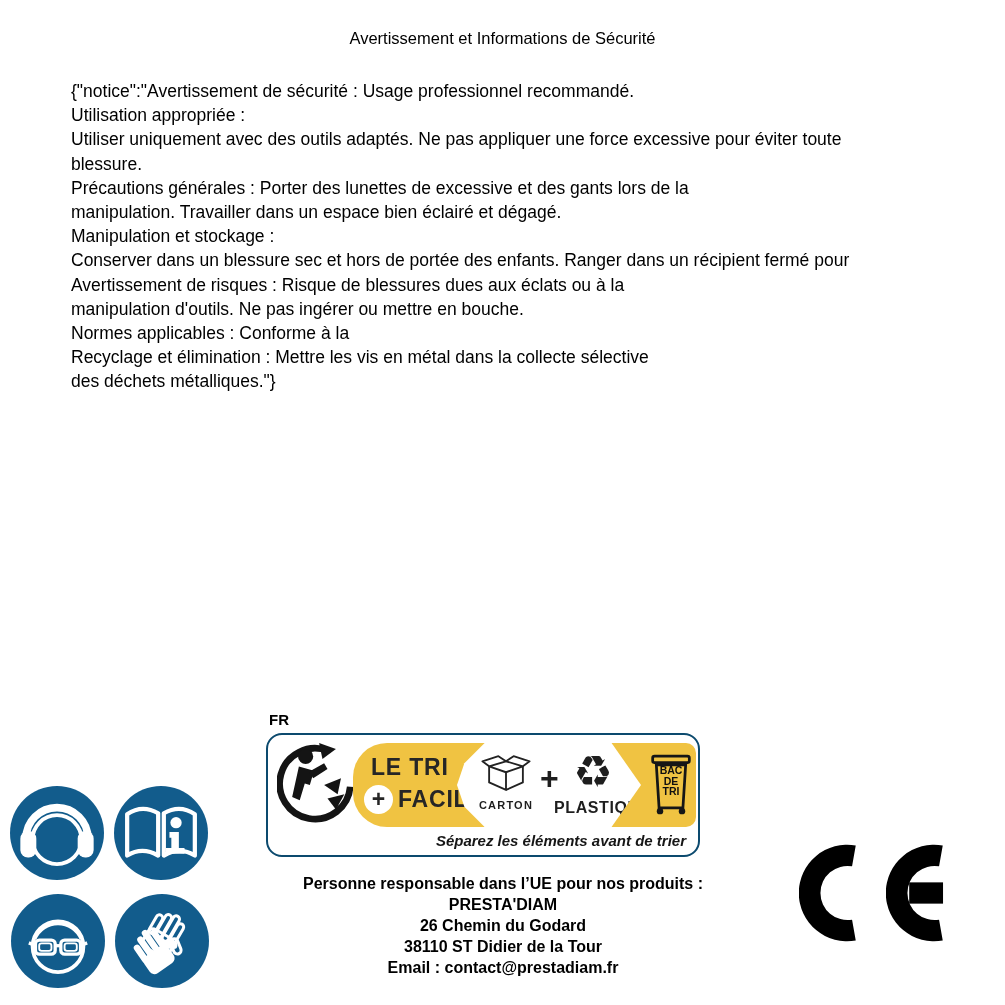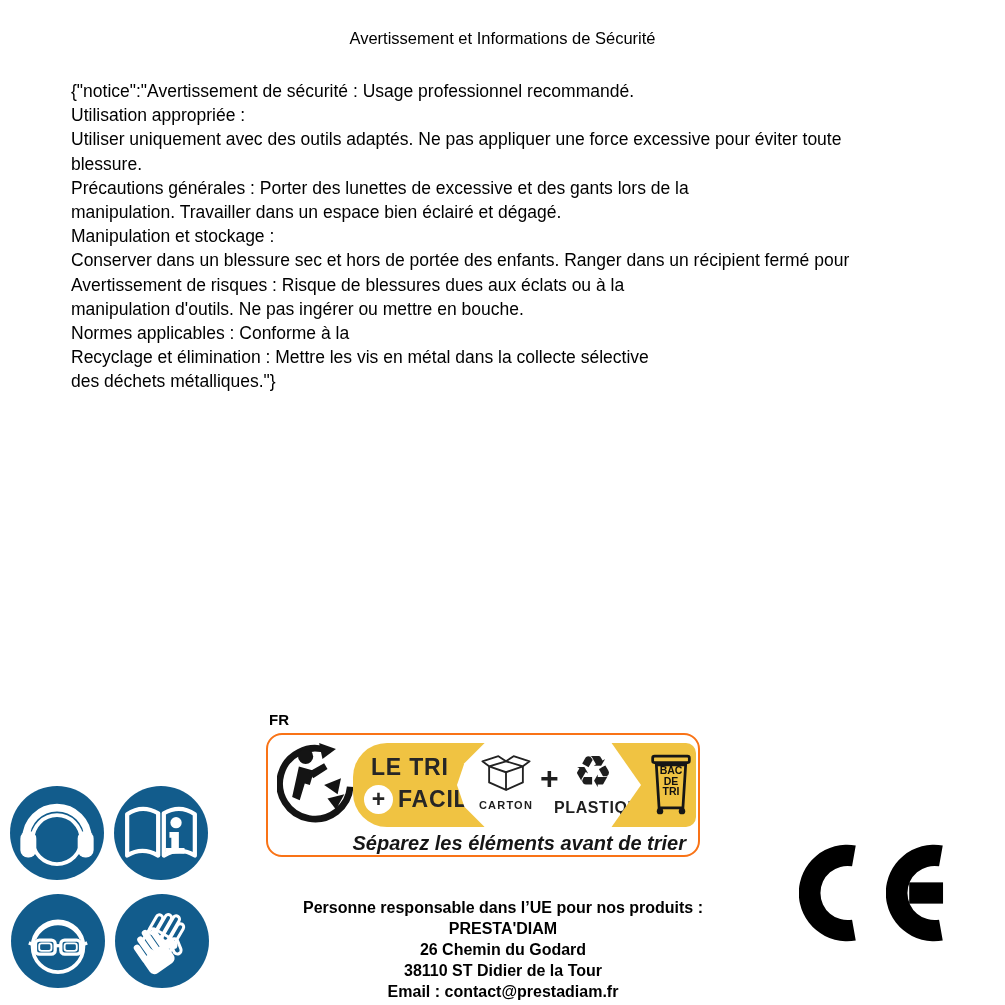--- a/index.html
+++ b/index.html
@@ -16,21 +16,21 @@
   .picto { position:absolute; width:94px; height:94px; }
   .picto svg { display:block; width:100%; height:100%; }
   #picto-ear     { left:10px;  top:786px; }
   #picto-book    { left:114px; top:786px; }
   #picto-goggles { left:11px;  top:894px; }
   #picto-gloves  { left:115px; top:894px; }
 
   .fr-code { position:absolute; left:269px; top:711px; font-size:15px; font-weight:bold; }
 
   .sort-label { position:absolute; left:266px; top:733px; width:434px; height:124px;
-                border:2px solid #f97316; border-radius:16px; background:#fff; box-sizing:border-box; }
+                border:2px solid #0c4a6e; border-radius:16px; background:#fff; box-sizing:border-box; }
   .triman { position:absolute; left:9px; top:8px; width:80px; height:92px; }
   .band { position:absolute; left:85px; top:8px; width:343px; height:84px;
           background:#F0C342; border-radius:34px 10px 10px 34px; }
   .letri { position:absolute; left:18px; top:11px; font-size:23px; font-weight:800;
            color:#262626; letter-spacing:0.8px; }
   .facile-row { position:absolute; left:11px; top:42px; display:flex; align-items:center; gap:5px; }
   .plus-circle { width:29px; height:29px; background:#fff; border-radius:50%;
                  display:flex; align-items:center; justify-content:center;
                  font-size:23px; font-weight:900; color:#262626; line-height:1; }
   .facile { font-size:23px; font-weight:800; color:#262626; letter-spacing:0.8px; }
@@ -41,25 +41,25 @@
                   font-size:11px; font-weight:bold; letter-spacing:1.2px; color:#1e1e1e; }
   .mat-plus { position:absolute; left:83px; top:17px; font-size:32px; font-weight:900; color:#1e1e1e; }
   .recycle-glyph { position:absolute; left:108px; top:4px; width:56px; text-align:center;
                    font-size:44px; line-height:50px; color:#1e1e1e; }
   .plastique-label { position:absolute; left:97px; top:56px; width:80px; text-align:center;
                      font-size:16px; font-weight:bold; letter-spacing:0.6px; color:#1e1e1e; }
   .bin { position:absolute; left:296px; top:6px; width:44px; height:72px; }
   .bin svg { display:block; width:100%; height:100%; }
   .bin-text { position:absolute; left:296px; top:22px; width:44px; text-align:center;
               font-size:10.5px; font-weight:900; line-height:10.5px; color:#101010; }
-  .instruction { position:absolute; right:12px; top:97px; font-size:20px;
+  .instruction { position:absolute; right:12px; top:97px; font-size:15px;
                  font-style:italic; font-weight:bold; color:#161616; }
 
   .responsible { position:absolute; left:203px; top:873px; width:600px; text-align:center;
-                 font-size:16px; font-weight:bold; line-height:21px;margin-top:24px; }
+                 font-size:16px; font-weight:bold; line-height:21px; }
 
   .ce { position:absolute; left:799px; top:842px; display:flex; gap:29px; }
   .ce svg { display:block; }
 </style>
 </head>
 <body>
 
 <div class="page">
 
   <div class="title">Avertissement et Informations de Sécurité</div>

